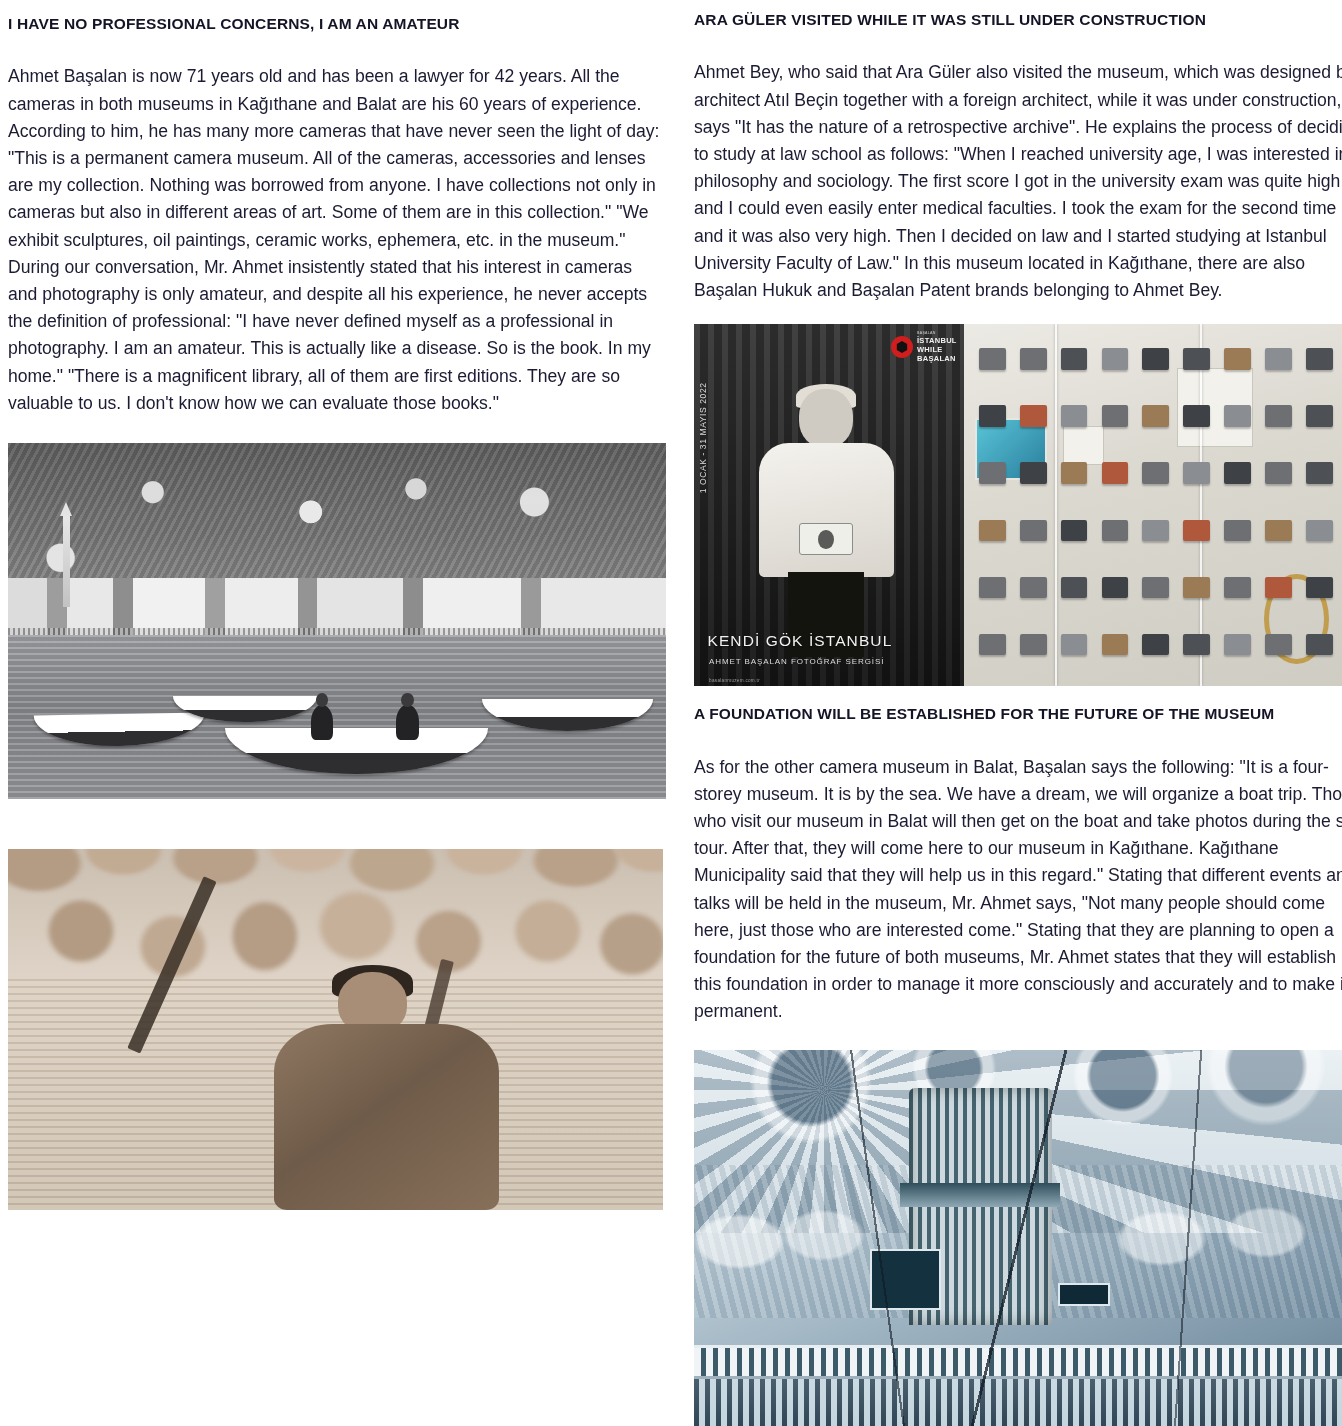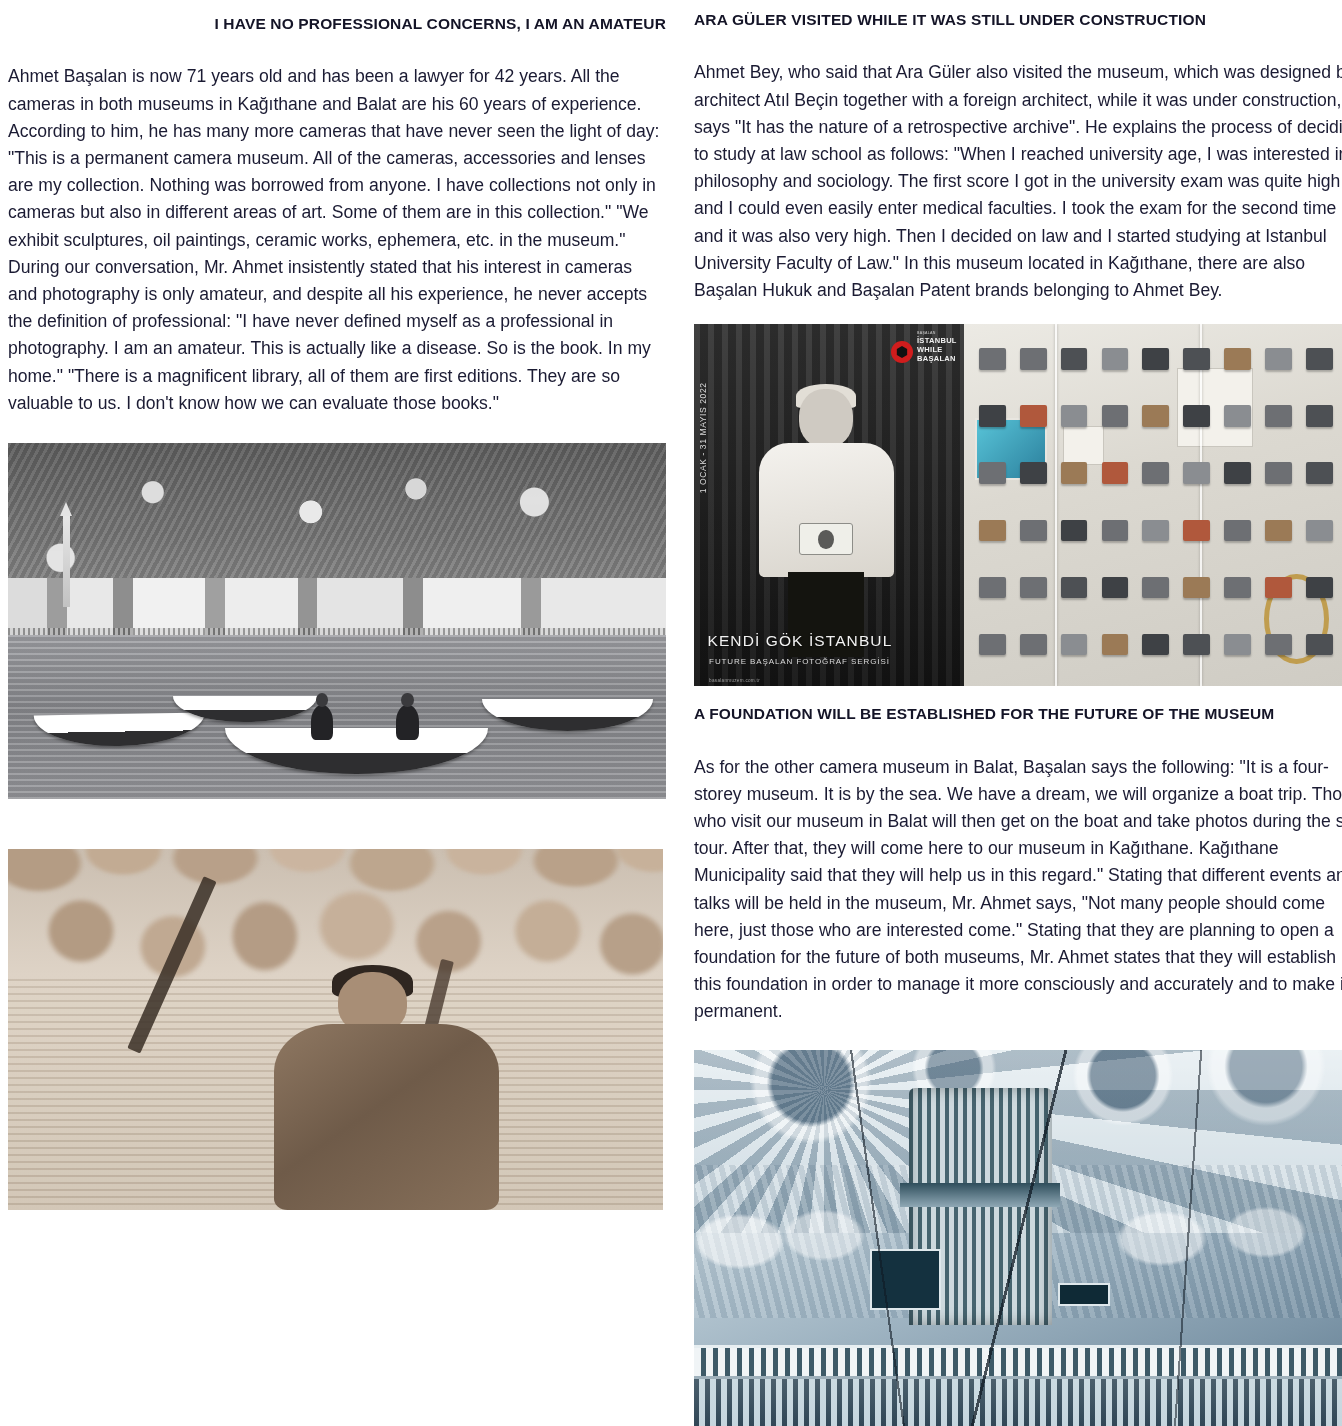--- a/index.html
+++ b/index.html
@@ -184,21 +184,21 @@
     position:absolute; inset:0;
     background:
       repeating-linear-gradient(90deg, rgba(255,255,255,.035) 0 6px, rgba(0,0,0,.25) 6px 14px),
       linear-gradient(to bottom,#3a3a3a,#171717);
   }
   .museum .poster .vertdate {
     position:absolute; left:4px; top:10px; height: 44%;
     writing-mode: vertical-rl; transform: rotate(180deg);
     color:#e8e8e8; font-size:8.5px; letter-spacing:.6px; opacity:.92;
   }
-  .museum .poster .logo { position:absolute; right:7px; top:7px; display:flex; align-items:flex-end; gap:4px; }
+  .museum .poster .logo { position:absolute; right:7px; top:7px; display:flex; align-items:center; gap:4px; }
   .museum .poster .logo .mark {
     width:22px; height:22px; border-radius:50%;
     background: #d01d1d;
     position:relative;
   }
   .museum .poster .logo .mark:after{
     content:""; position:absolute; left:5px; top:5px; width:12px; height:12px;
     background:#111; clip-path: polygon(50% 0,93% 25%,93% 75%,50% 100%,7% 75%,7% 25%);
   }
   .museum .poster .logo .ltext { color:#f2f2f2; font-size:7.5px; font-weight:bold; line-height:1.22; letter-spacing:.3px; }
@@ -342,21 +342,21 @@
     background:#0f2a36; border:2px solid #dfe8ec;
   }
 </style>
 </head>
 <body>
 
 <div class="page">
 
   <div class="col col-left">
 
-    <h2 class="section-heading" style="margin-top:14px;text-align:right;">I HAVE NO PROFESSIONAL CONCERNS, I AM AN AMATEUR</h2>
+    <h2 class="section-heading" style="margin-top:14px;">I HAVE NO PROFESSIONAL CONCERNS, I AM AN AMATEUR</h2>
 
     <p class="body-text" style="margin-top:30px; width:652px;">Ahmet Başalan is now 71 years old and has been a lawyer for 42 years. All the cameras in both museums in Kağıthane and Balat are his 60 years of experience. According to him, he has many more cameras that have never seen the light of day: "This is a permanent camera museum. All of the cameras, accessories and lenses are my collection. Nothing was borrowed from anyone. I have collections not only in cameras but also in different areas of art. Some of them are in this collection." "We exhibit sculptures, oil paintings, ceramic works, ephemera, etc. in the museum." During our conversation, Mr. Ahmet insistently stated that his interest in cameras and photography is only amateur, and despite all his experience, he never accepts the definition of professional: "I have never defined myself as a professional in photography. I am an amateur. This is actually like a disease. So is the book. In my home." "There is a magnificent library, all of them are first editions. They are so valuable to us. I don't know how we can evaluate those books."</p>
 
     <div class="img-frame harbour" style="margin-top:26px; width:658px; height:356px;">
       <div class="hills"></div>
       <div class="town"></div>
       <div class="minaret"></div>
       <div class="shoreline"></div>
       <div class="water"></div>
       <div class="boat b1"></div>
@@ -405,21 +405,21 @@
 
         <div class="boy">
           <div class="hair"></div>
           <div class="head"></div>
           <div class="shirt"></div>
           <div class="trousers"></div>
           <div class="camera"></div>
         </div>
 
         <div class="title">KENDİ GÖK İSTANBUL</div>
-        <div class="subtitle">FUTURE BAŞALAN FOTOĞRAF SERGİSİ</div>
+        <div class="subtitle">AHMET BAŞALAN FOTOĞRAF SERGİSİ</div>
         <div class="url">basalanmuzem.com.tr</div>
       </div>
 
       <div class="case">
         <div class="screen"></div>
         <div class="panel"></div>
         <div class="panel2"></div>
         <div class="wheel"></div>
         <div class="mullion" style="left:24%"></div>
         <div class="mullion" style="left:62%"></div>

